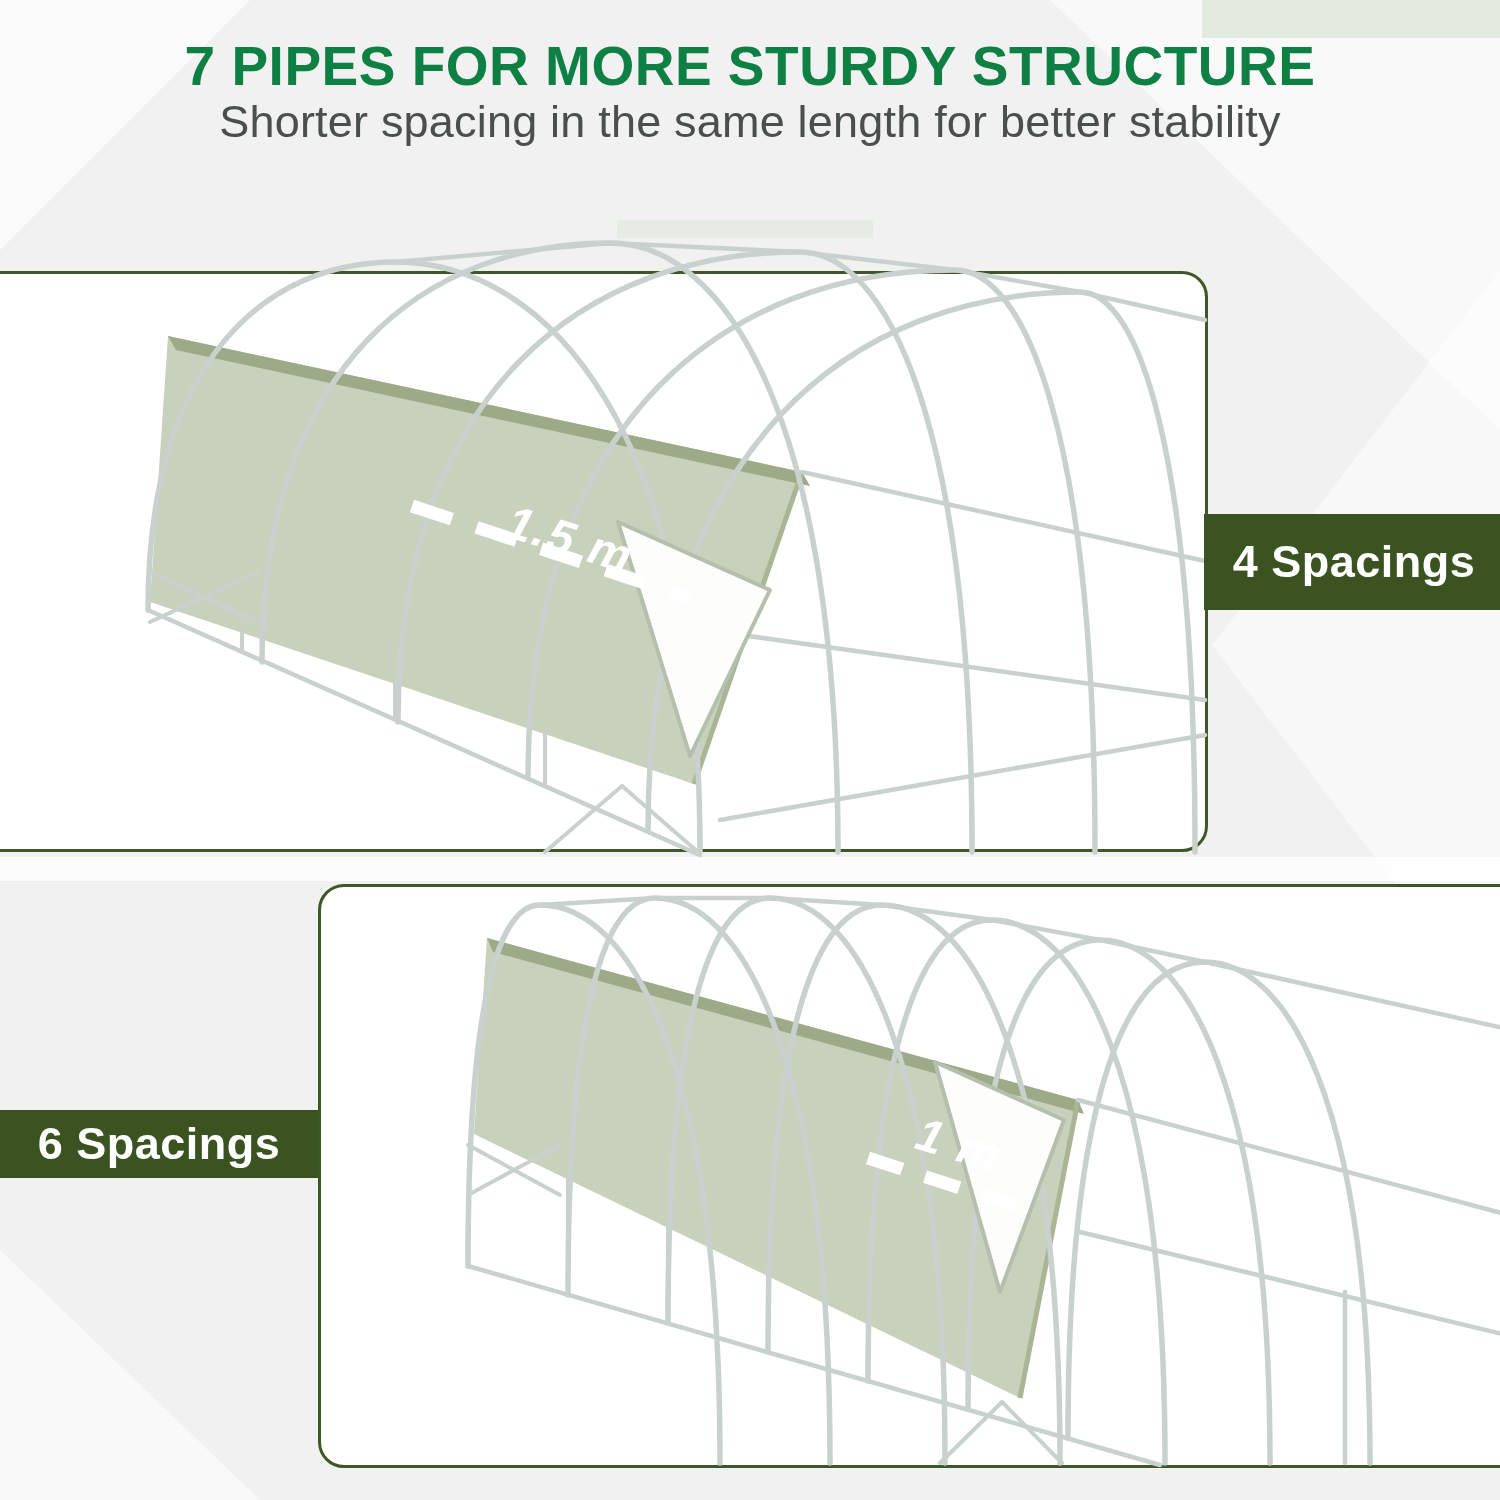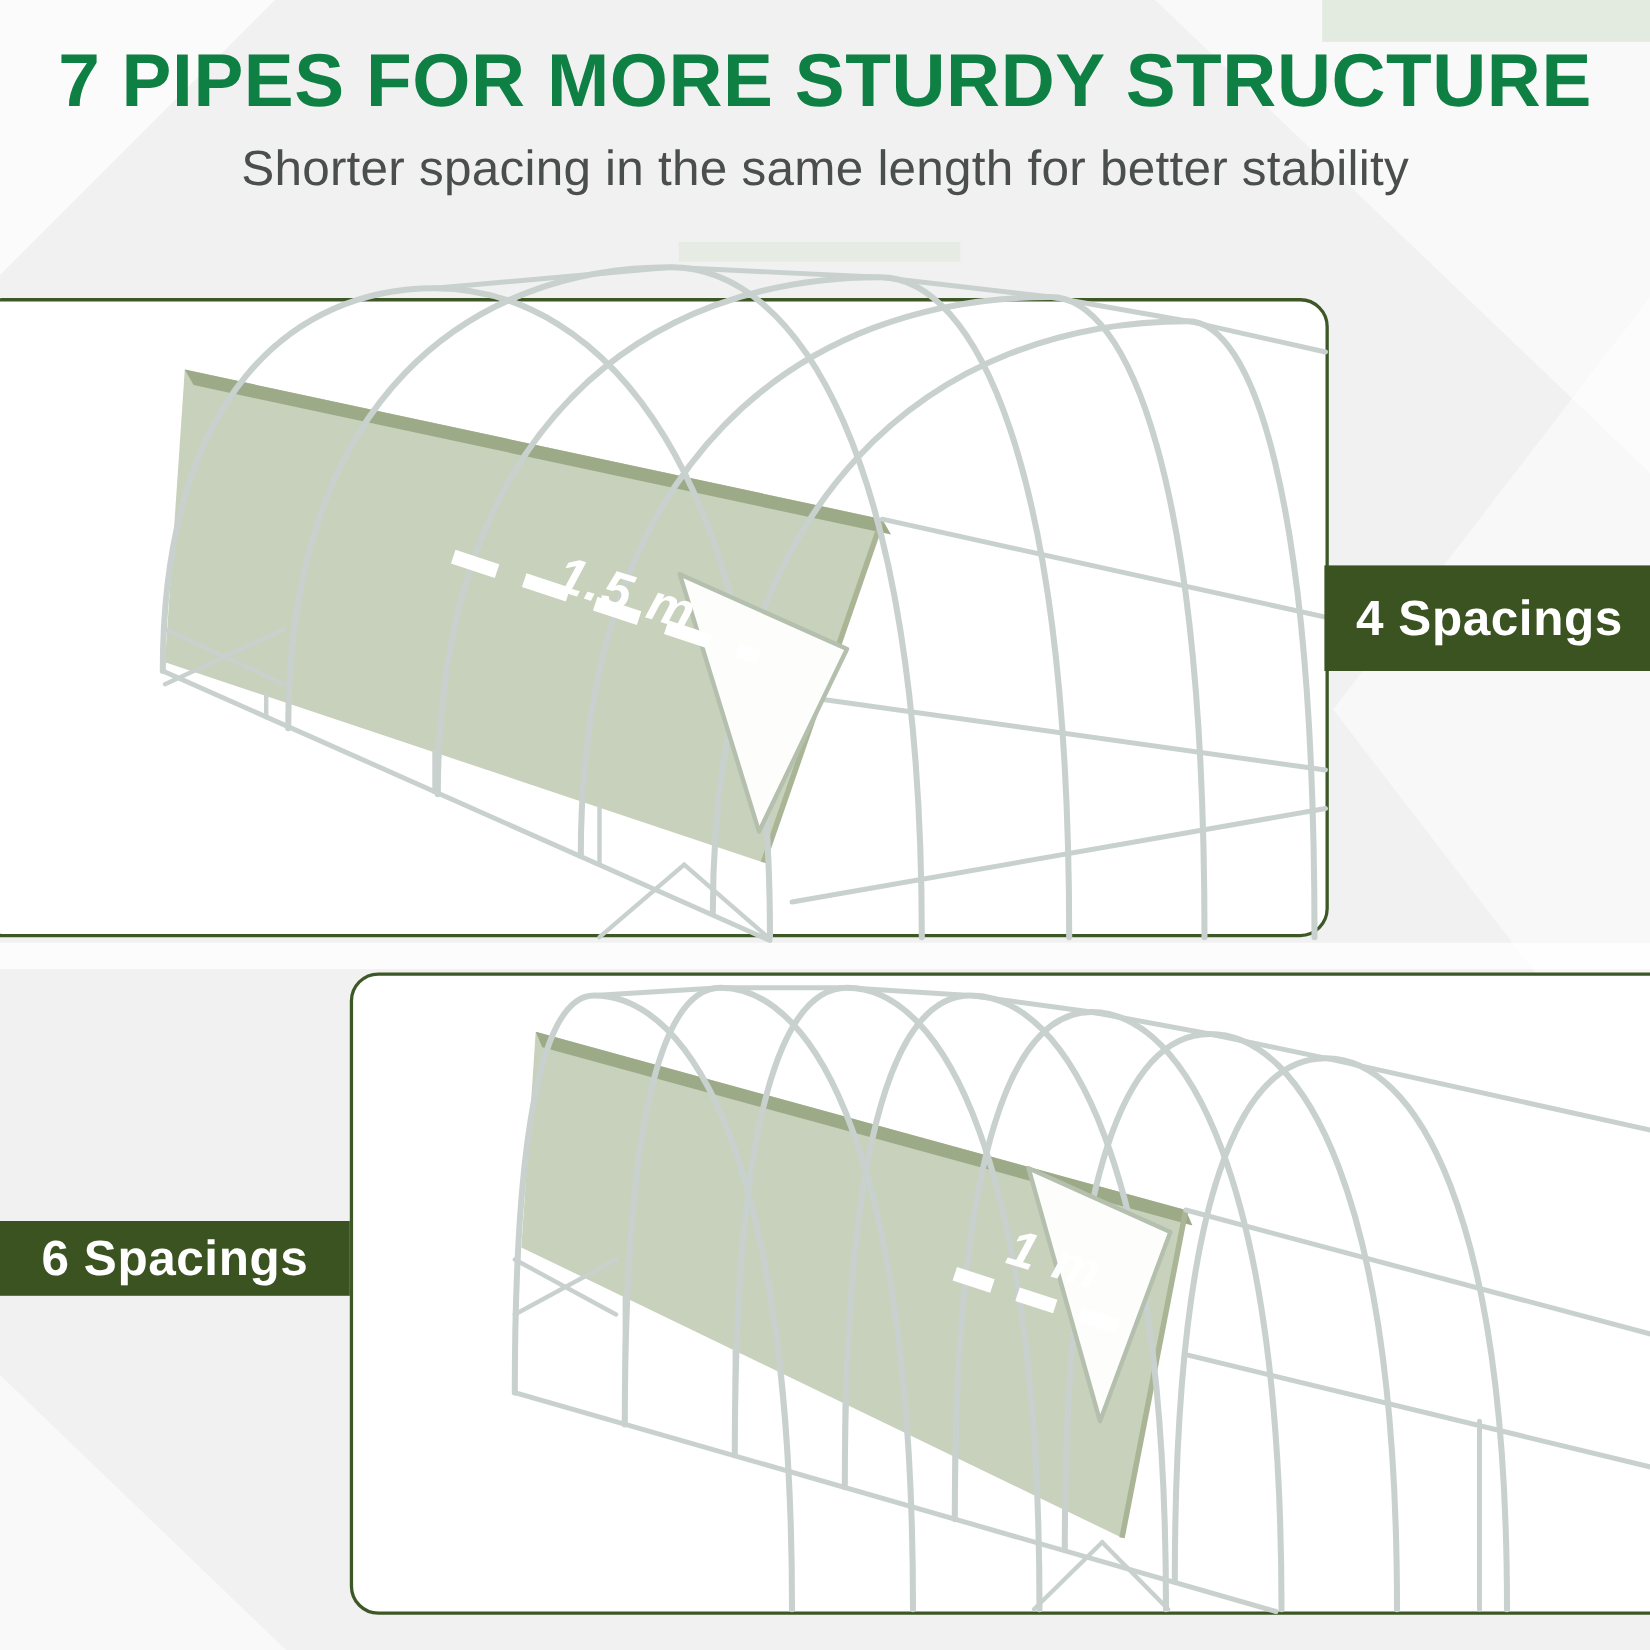--- a/index.html
+++ b/index.html
@@ -6,25 +6,25 @@
   body{
     width:1500px;height:1500px;position:relative;overflow:hidden;
     background:var(--background,#f1f1f2);
     font-family:"Liberation Sans",sans-serif;
   }
   
   .bg-layer{position:absolute;inset:0;z-index:0;}
   
   .header{position:absolute;left:0;top:38px;width:1500px;text-align:center;z-index:3;}
   .title{
-    font-size:68px;font-weight:700;letter-spacing:.5px;
+    font-size:55px;font-weight:700;letter-spacing:.5px;
     color:var(--title-green,#0e8044);line-height:1.05;margin:0;
   }
   .subtitle{
-    margin-top:18px;font-size:45px;font-weight:400;letter-spacing:.2px;
+    font-size:45px;font-weight:400;letter-spacing:.2px;
     color:var(--subtitle-gray,#4a4f4d);
   }
   
   .panel{
     position:absolute;background:#ffffff;border:3px solid var(--panel-border,#3d5826);
     border-radius:26px;z-index:1;box-sizing:border-box;
   }
   .panel-top{left:-24px;top:271px;width:1232px;height:581px;}
   .panel-bottom{left:318px;top:884px;width:1220px;height:584px;}
   .panel svg{position:absolute;left:0;top:0;overflow:visible;display:block;}

